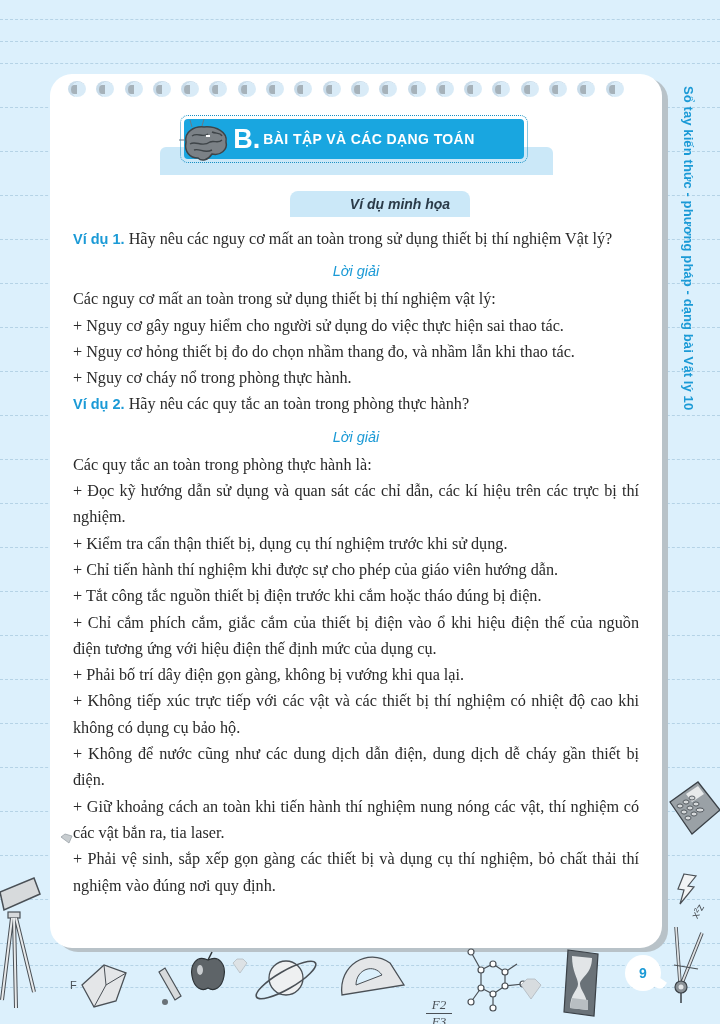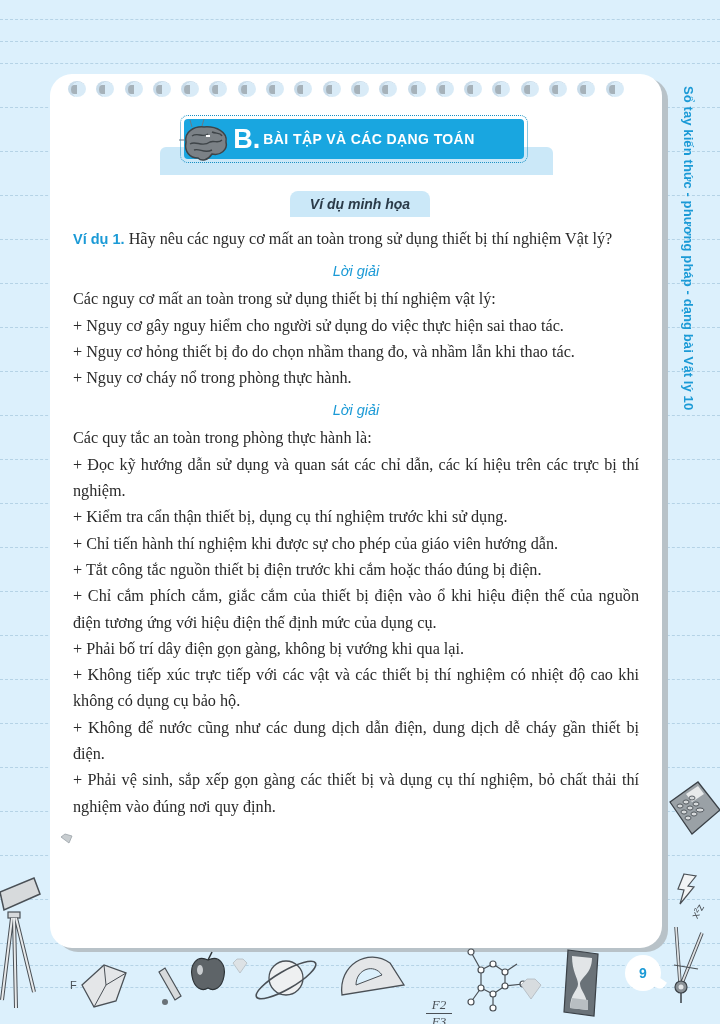--- a/index.html
+++ b/index.html
@@ -51,21 +51,21 @@
   .banner .letter { font-size: 27px; margin-right: 3px; }
   .banner .rest { font-size: 14px; letter-spacing: 0.4px; }
   .brain {
     position: absolute; left: 176px; top: 118px; width: 58px; height: 46px;
   }
   .example-tag {
     position: absolute; left: 290px; top: 191px; width: 140px; height: 26px;
     background: #cbe8f8; border-radius: 8px 8px 0 0;
     display: flex; align-items: center; justify-content: center;
     font-family: "Liberation Sans", sans-serif; font-style: italic; font-weight: bold;
-    font-size: 14px; color: #2a3a48;
+    font-size: 14px; color: #2a3a48; padding-left: 40px;
   }
   .content {
     position: absolute; left: 73px; top: 226px; width: 566px;
     font-size: 16.2px; line-height: 26.3px; color: #2a2a2a;
   }
   .content p { margin: 0; }
   .ex-label { color: #1b9ad6; font-family: "Liberation Sans", sans-serif; font-weight: bold; font-size: 14.5px; }
   .sol-title {
     text-align: center; color: #1b9ad6; font-family: "Liberation Sans", sans-serif;
     font-style: italic; font-size: 14.5px; margin: 4px 0 0 0 !important; line-height: 30px;
@@ -159,30 +159,32 @@
 <div class="example-tag">Ví dụ minh họa</div>
 
 <div class="content">
   <p class="justify"><span class="ex-label">Ví dụ 1.</span><span> Hãy nêu các nguy cơ mất an toàn trong sử dụng thiết bị thí nghiệm Vật lý?</span></p>
   <p class="sol-title">Lời giải</p>
   <p>Các nguy cơ mất an toàn trong sử dụng thiết bị thí nghiệm vật lý:</p>
   <p>+ Nguy cơ gây nguy hiểm cho người sử dụng do việc thực hiện sai thao tác.</p>
   <p>+ Nguy cơ hỏng thiết bị đo do chọn nhầm thang đo, và nhầm lẫn khi thao tác.</p>
   <p>+ Nguy cơ cháy nổ trong phòng thực hành.</p>
 
+  <p class="justify"><span class="ex-label">Ví dụ 2.</span><span> Hãy nêu các quy tắc an toàn trong phòng thực hành?</span></p>
   <p class="sol-title">Lời giải</p>
   <p>Các quy tắc an toàn trong phòng thực hành là:</p>
   <p class="justify">+ Đọc kỹ hướng dẫn sử dụng và quan sát các chỉ dẫn, các kí hiệu trên các trực bị thí nghiệm.</p>
   <p>+ Kiểm tra cẩn thận thiết bị, dụng cụ thí nghiệm trước khi sử dụng.</p>
   <p>+ Chỉ tiến hành thí nghiệm khi được sự cho phép của giáo viên hướng dẫn.</p>
   <p>+ Tắt công tắc nguồn thiết bị điện trước khi cắm hoặc tháo đúng bị điện.</p>
   <p class="justify">+ Chỉ cắm phích cắm, giắc cắm của thiết bị điện vào ổ khi hiệu điện thế của nguồn điện tương ứng với hiệu điện thế định mức của dụng cụ.</p>
   <p>+ Phải bố trí dây điện gọn gàng, không bị vướng khi qua lại.</p>
   <p class="justify">+ Không tiếp xúc trực tiếp với các vật và các thiết bị thí nghiệm có nhiệt độ cao khi không có dụng cụ bảo hộ.</p>
   <p class="justify">+ Không để nước cũng như các dung dịch dẫn điện, dung dịch dễ cháy gần thiết bị điện.</p>
+  <p class="justify">+ Giữ khoảng cách an toàn khi tiến hành thí nghiệm nung nóng các vật, thí nghiệm có các vật bắn ra, tia laser.</p>
   <p class="justify">+ Phải vệ sinh, sắp xếp gọn gàng các thiết bị và dụng cụ thí nghiệm, bỏ chất thải thí nghiệm vào đúng nơi quy định.</p>
 
 </div>
 
 <svg class="deco" style="left:60px; top:833px; width:14px; height:12px;" viewBox="0 0 14 12">
   <path d="M1 4 L5 1 L12 3 L9 10 Z" fill="#c8cdd0" stroke="#9aa2a8" stroke-width="0.8"></path>
 </svg>
 <svg class="deco" style="left:0; top:870px; width:46px; height:140px;" viewBox="0 0 46 140">
   <path d="M0 22 L34 8 L40 24 L4 40 Z" fill="#d7dadc" stroke="#4a5056" stroke-width="1.5"></path>
   <rect x="8" y="42" width="12" height="6" fill="#d7dadc" stroke="#4a5056" stroke-width="1.2"></rect>

